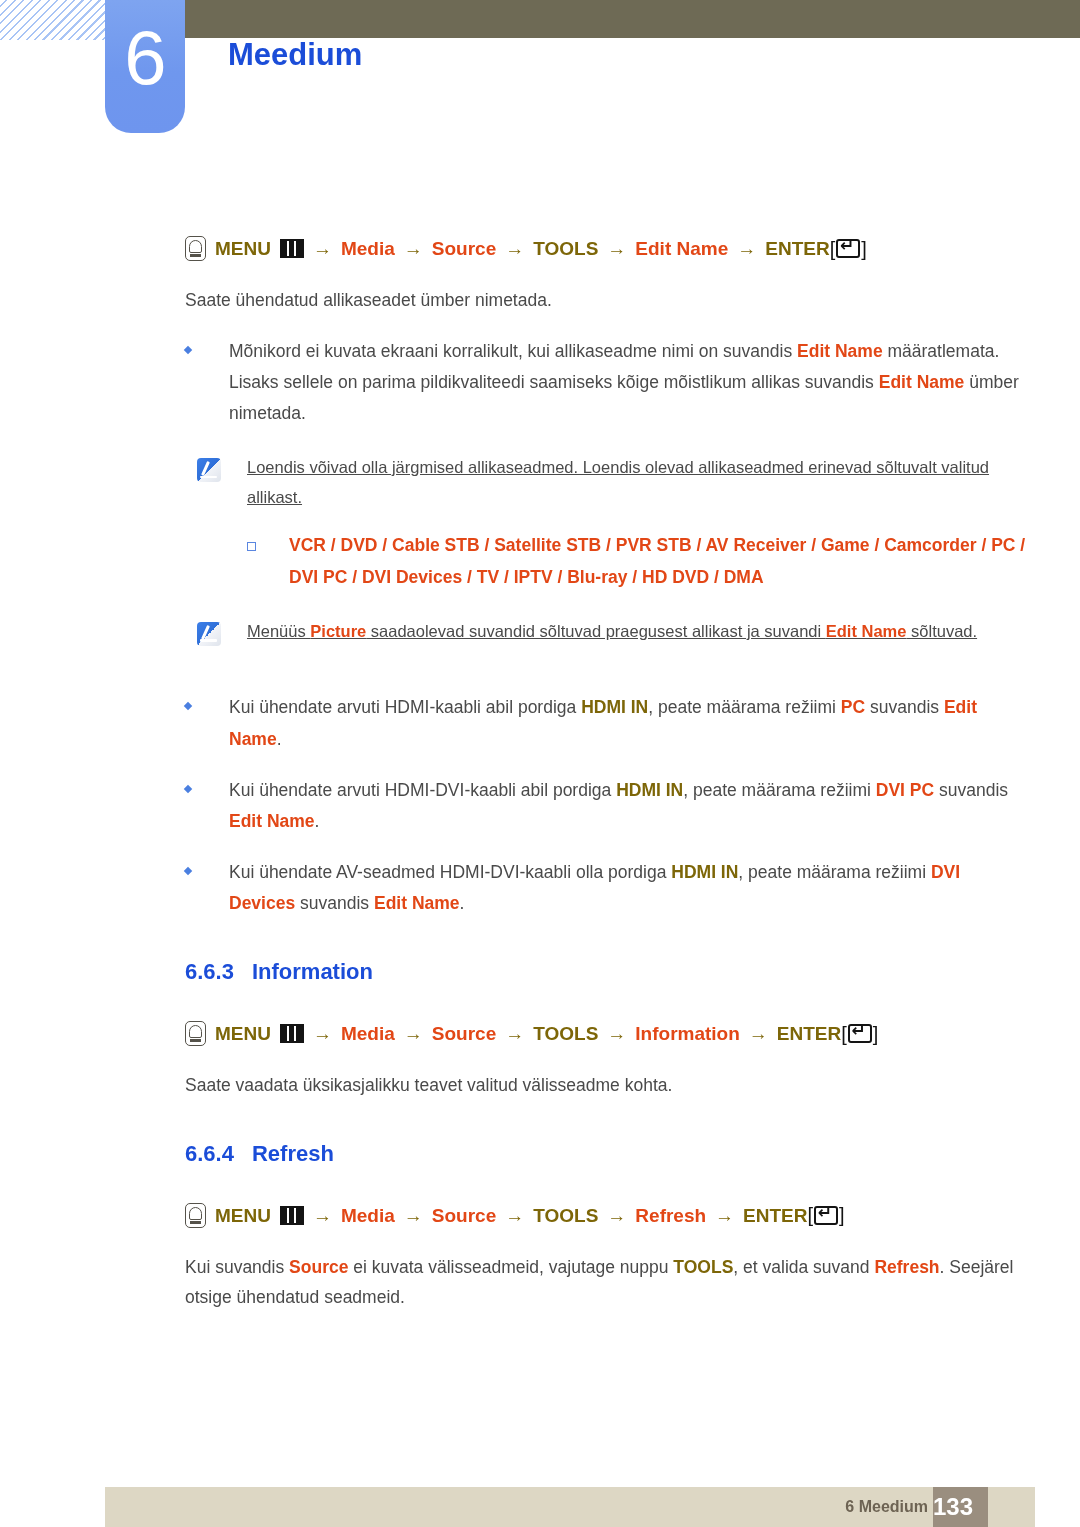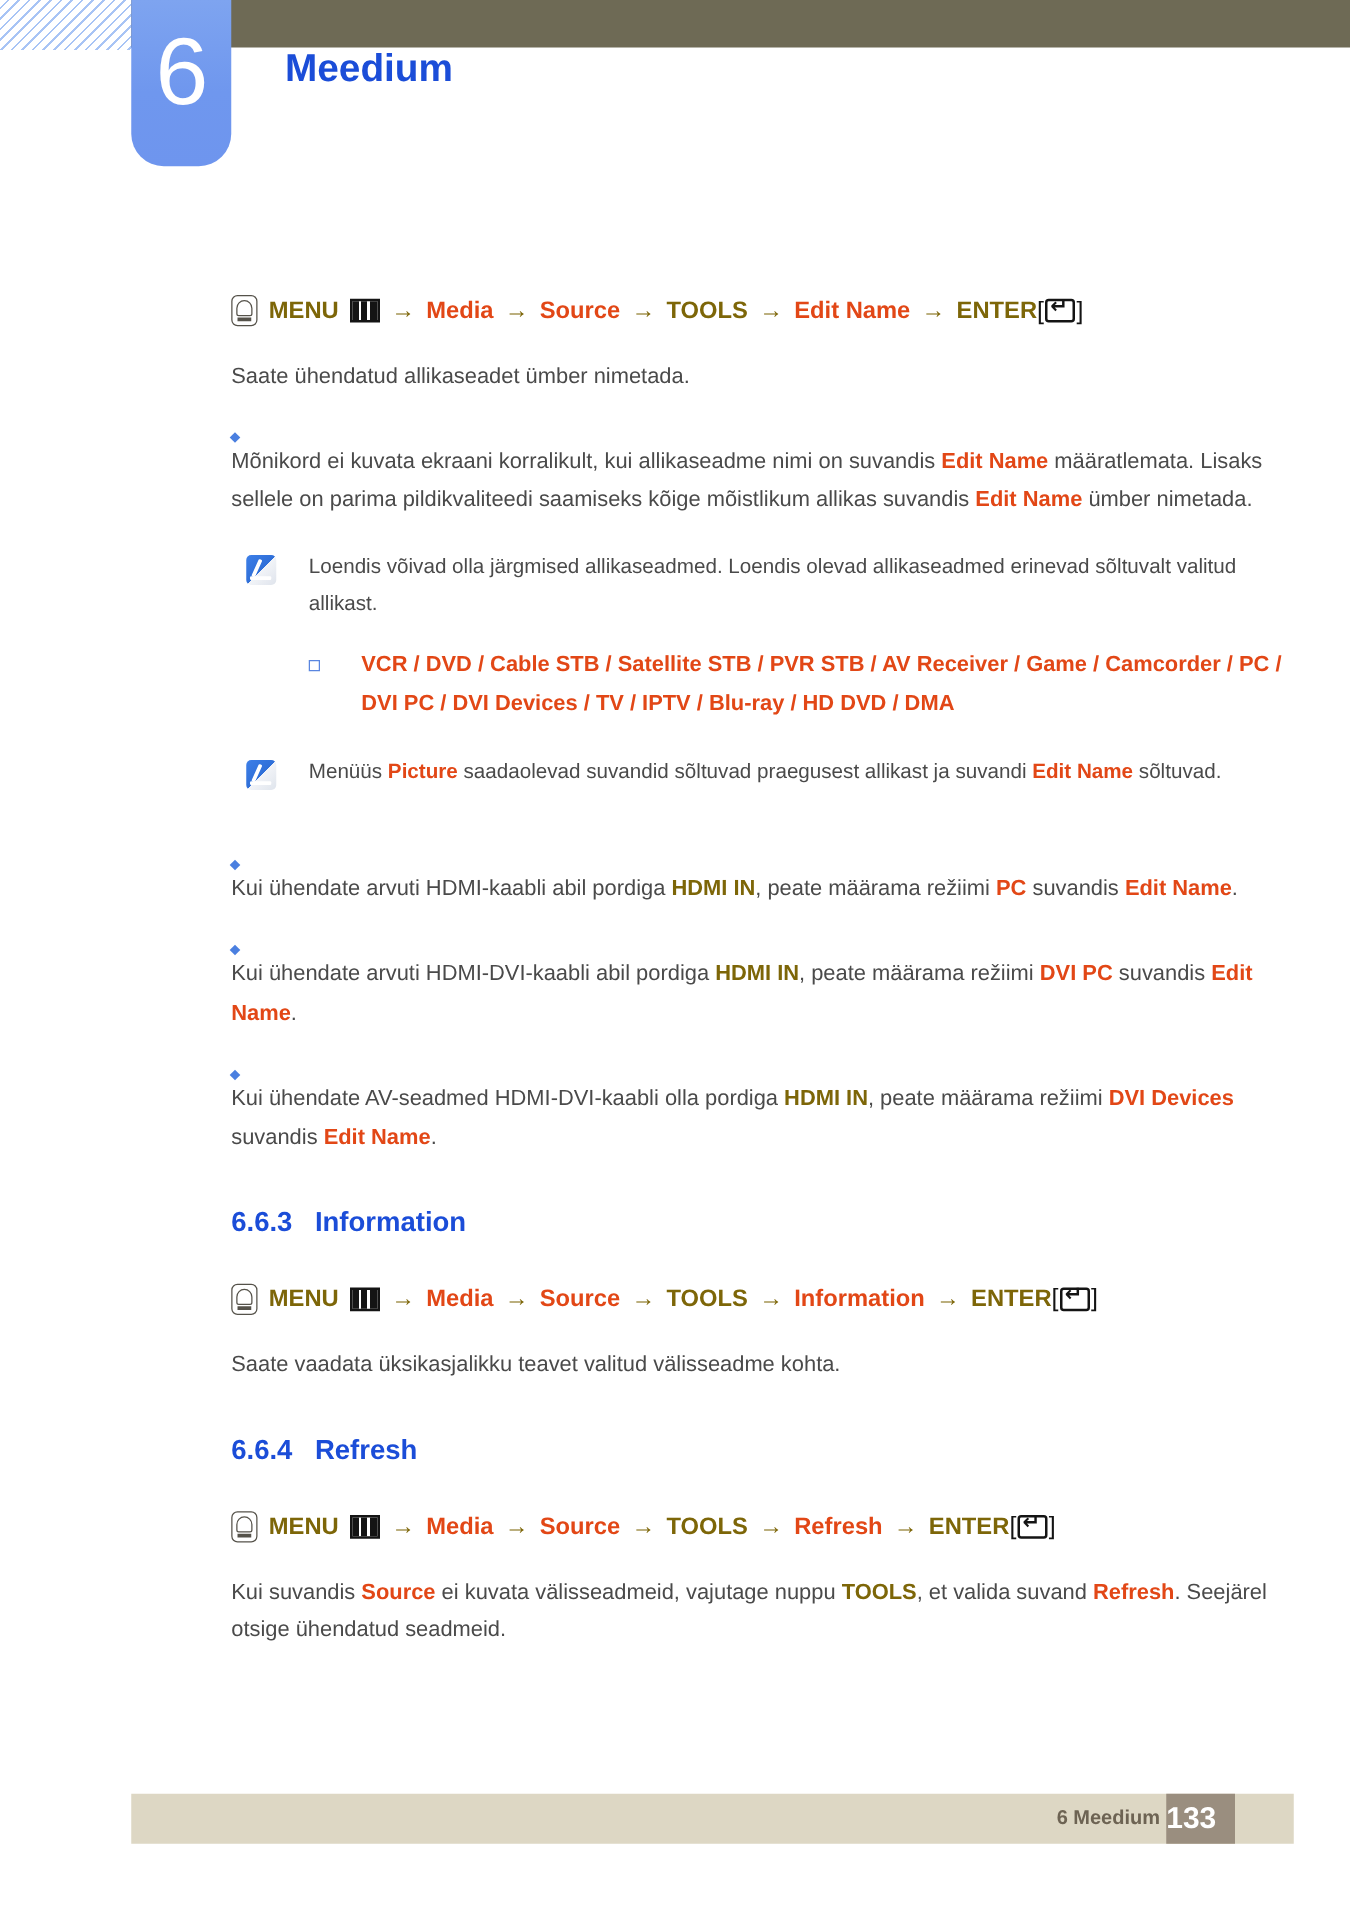--- a/index.html
+++ b/index.html
@@ -187,21 +187,20 @@
     color: #4a4a4a;
   }
 
   
   .bullet {
     display: flex;
     margin-top: 20px;
     font-size: 17.5px;
     line-height: 1.78;
     color: #4a4a4a;
-    flex-direction: column;
   }
   .bullet .dot {
     flex: 0 0 auto;
     width: 44px;
     padding-top: 11px;
   }
   .bullet .dot::before {
     content: "";
     display: block;
     width: 6px;
@@ -213,21 +212,21 @@
 
   
   .note {
     display: flex;
     margin-top: 24px;
     margin-left: 12px;
     font-size: 16.5px;
     line-height: 1.8;
     color: #4a4a4a;
   }
-  .note .txt { flex: 1 1 auto; max-width: 760px; }
+  .note .txt { flex: 1 1 auto; max-width: 760px; text-decoration: underline; }
   .ico-note {
     flex: 0 0 auto;
     width: 24px;
     height: 24px;
     margin-right: 26px;
     margin-top: 5px;
     border-radius: 4px;
     background: linear-gradient(135deg, #3d7fe8 0%, #2f6fd8 50%, #f2f4f8 50%, #dfe4ec 100%);
     position: relative;
     overflow: hidden;
@@ -280,21 +279,21 @@
   .o  { color: #e24716; font-weight: bold; }
   .ol { color: #7d6608; font-weight: bold; }
 
   .gap-lg { height: 40px; }
   .gap-md { height: 26px; }
 
   
   .footer {
     position: absolute;
     left: 105px;
-    top: 1435px;
+    top: 1487px;
     width: 930px;
     height: 40px;
     background: #ddd7c4;
   }
   .footer-label {
     position: absolute;
     right: 107px;
     top: 11px;
     font-size: 16px;
     font-weight: bold;

